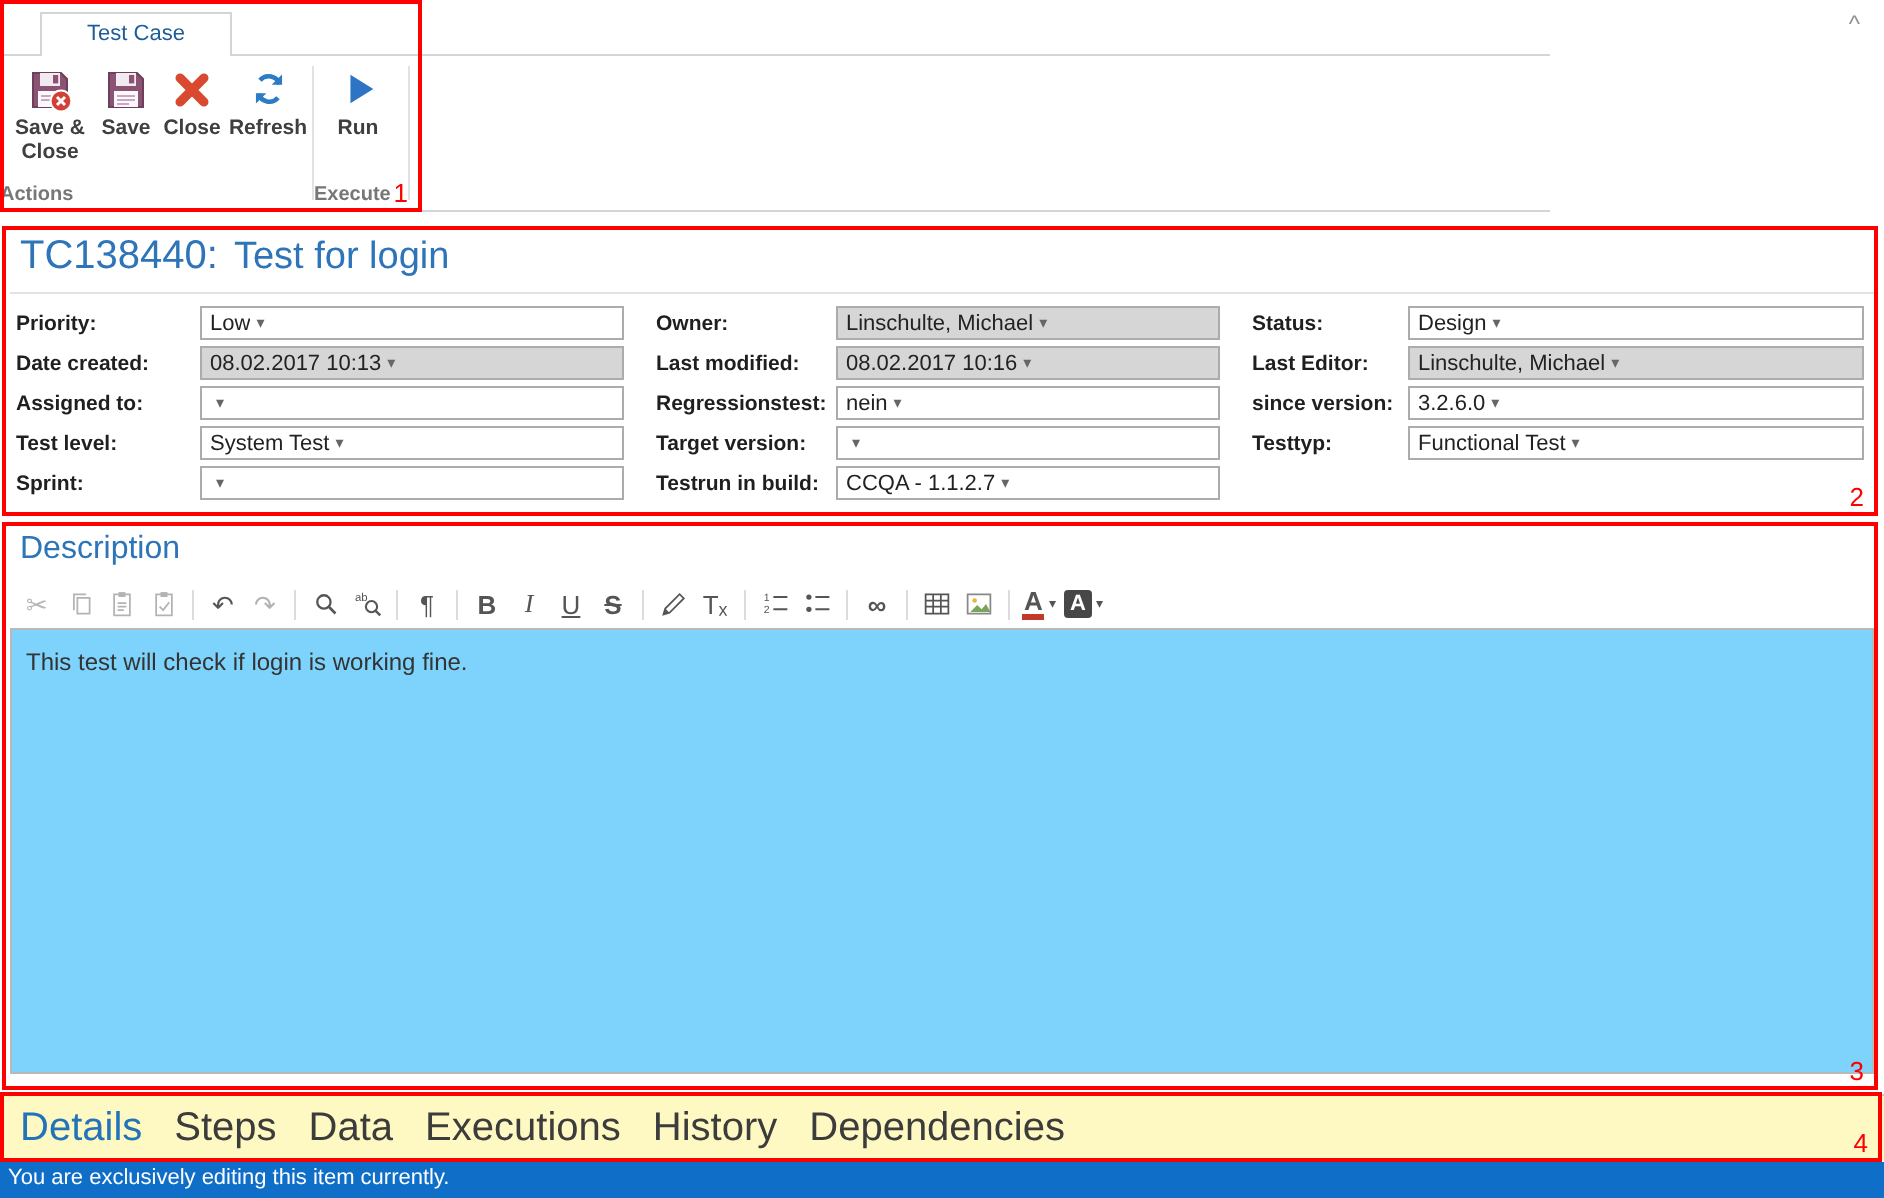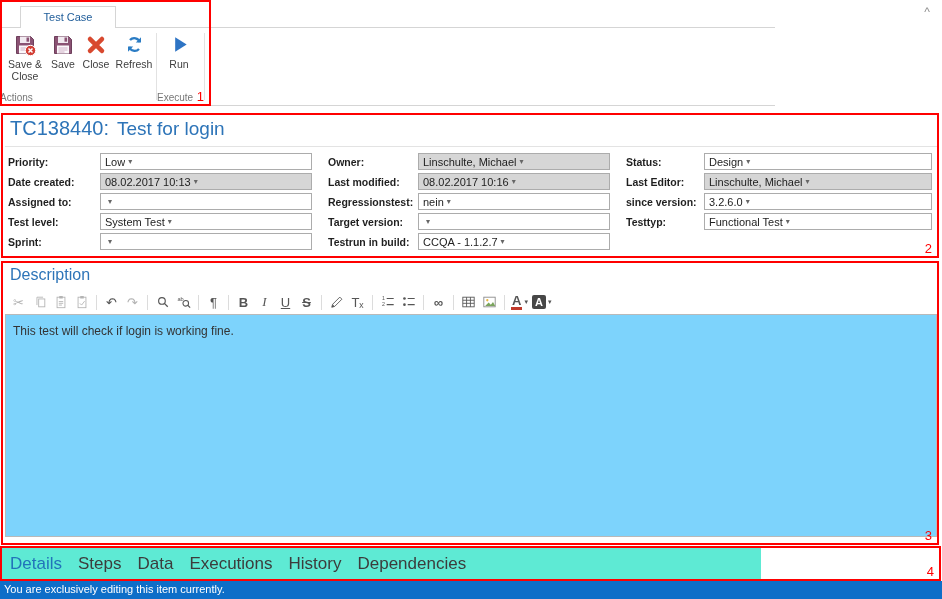--- a/index.html
+++ b/index.html
@@ -5,21 +5,21 @@
   *{margin:0;padding:0;box-sizing:border-box;}
   html,body{background:#fff;}
   #screen{position:relative;width:942px;height:599px;background:#fff;
           font-family:"Liberation Sans",sans-serif;overflow:hidden;}
 
   
   .ribbon-tab{position:absolute;left:20px;top:6px;width:96px;height:22px;background:#fff;
     border:1px solid #d5d5d5;border-bottom:none;z-index:3;color:#1e5c99;font-size:11px;
     text-align:center;line-height:21px;cursor:pointer;}
   .ribbon-body{position:absolute;left:0;top:27px;width:775px;height:79px;background:#fff;
-    border-top:1px solid #d5d5d5;border-bottom:1px solid #d5d5d5;}
+    border-top:1px solid #d5d5d5;border-bottom:1px solid #d5d5d5;font-weight:bold;}
   .rbtn{position:absolute;top:3px;display:flex;flex-direction:column;align-items:center;
     font-size:10.5px;color:#3f3f3f;line-height:12px;text-align:center;cursor:pointer;}
   .ricon{height:27px;display:flex;align-items:center;justify-content:center;}
   .rgroup{position:absolute;bottom:2px;font-size:10px;color:#777;text-align:left;}
   .rsep{position:absolute;top:5px;bottom:5px;width:1px;background:#e2e2e2;}
   .collapse{position:absolute;right:12px;top:5px;font-size:12px;color:#909090;cursor:pointer;}
 
   
   .title{position:absolute;left:10px;top:117px;display:flex;align-items:baseline;gap:8px;color:#2d74b8;}
   .title .tid{font-size:20px;}
@@ -47,23 +47,23 @@
   .tb.italicb{font-style:italic;font-family:"Liberation Serif",serif;font-size:13px;}
   .tb.undb{text-decoration:underline;}
   .tb.strikeb{text-decoration:line-through;}
   .fc-a{font-weight:bold;line-height:12px;border-bottom:3px solid #c0392b;padding:0 1px;}
   .bg-a{background:#474747;color:#fff;font-weight:bold;font-size:11px;padding:0 3px;border-radius:2px;line-height:14px;}
   .tb .caret{font-size:7px;margin-left:2px;color:#555;}
   .editor{position:absolute;left:5px;top:314px;right:5px;height:223px;border:1px solid #b9b9b9;
     background:#7dd3fc;padding:9px 7px;font-size:12px;color:#333;cursor:text;}
 
   
-  .tabsbar{position:absolute;left:0;top:547px;width:761px;height:33px;background:#5eead4;
+  .tabsbar{position:absolute;left:0;top:547px;width:942px;height:33px;background:#fef9c3;
     border-top:1px solid #c6c6c6;display:flex;align-items:center;gap:16px;padding-left:10px;
-    font-size:17px;color:#3c3c3c;}
+    font-size:20px;color:#3c3c3c;}
   .tabsbar span{cursor:pointer;white-space:nowrap;}
   .tabsbar .active{color:#2273ba;}
   .statusbar{position:absolute;left:0;top:581px;width:942px;height:18px;background:#0e6ec8;
     color:#fff;font-size:11px;line-height:17px;padding-left:4px;}
 
   
   .anno{position:absolute;border:2px solid #ff0000;z-index:20;pointer-events:none;}
   .anno .num{position:absolute;right:5px;bottom:0;color:#ff0000;font-size:13px;}
   #anno1{left:0;top:0;width:211px;height:106px;}
   #anno2{left:1px;top:113px;width:938px;height:145px;}

